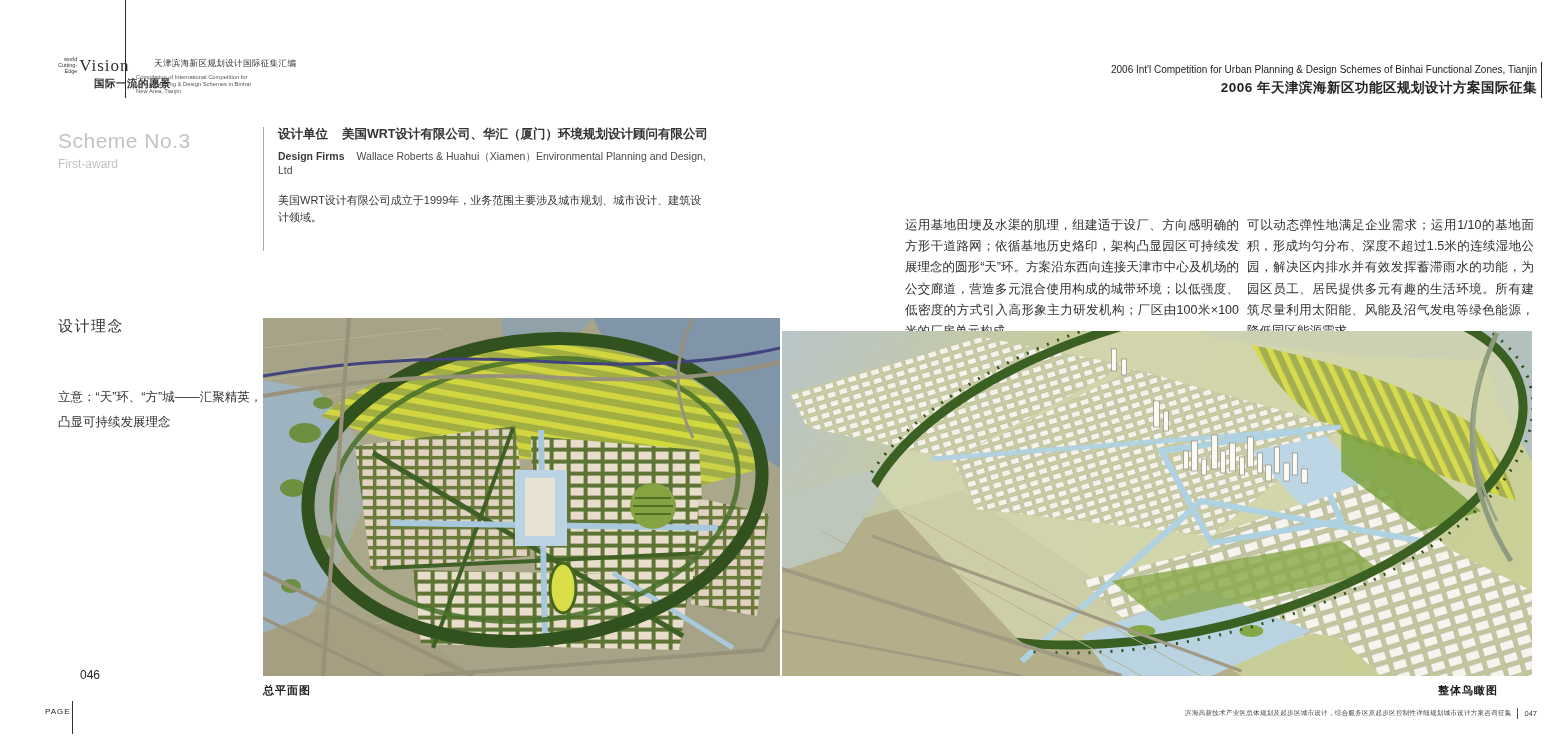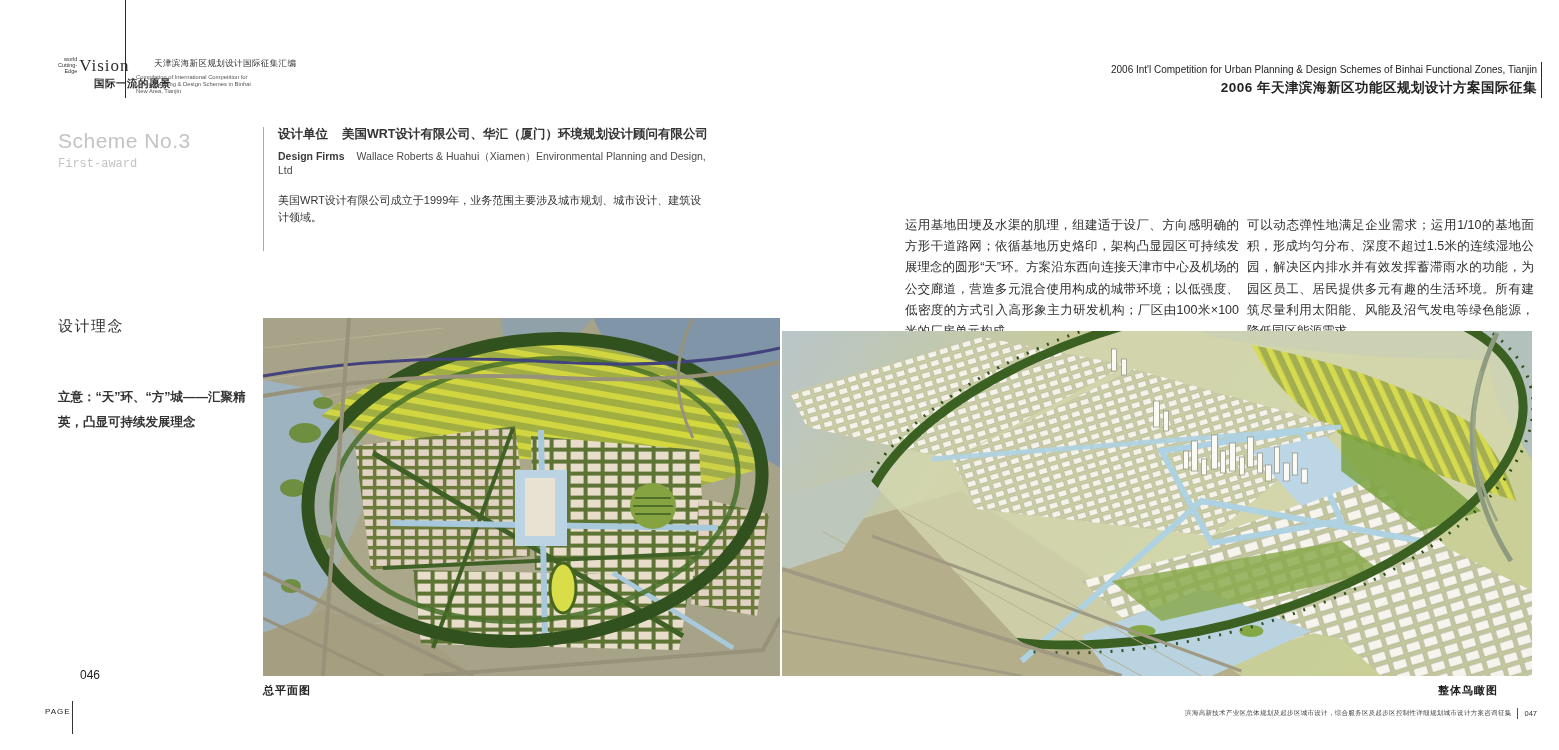--- a/index.html
+++ b/index.html
@@ -19,40 +19,40 @@
   .series-en { font-size:5.8px; line-height:7px; color:#555; margin-top:4px; }
   .comp { position:absolute; right:22px; top:64px; width:540px; text-align:right; }
   .comp-en { font-size:10px; color:#222; }
   .comp-cn { font-size:13.5px; font-weight:700; color:#222; margin-top:4px; letter-spacing:0.5px; }
   .rule-comp { position:absolute; left:1541px; top:62px; width:1px; height:36px; background:#2b2b2b; }
 
   
   .scheme { position:absolute; left:58px; top:124px; }
   .scheme-cn { font-size:21px; color:#3d3d3d; letter-spacing:2px; }
   .scheme-en { font-size:21px; color:#c3c3c3; margin-top:5px; letter-spacing:0.5px; }
-  .scheme-award { font-size:12px; color:#c3c3c3; margin-top:4px;font-family:Liberation Mono, monospace; }
+  .scheme-award { font-size:12px; color:#c3c3c3; margin-top:4px; }
 
   
   .rule-firm { position:absolute; left:263px; top:127px; width:1px; height:124px; background:#a9a9a9; }
   .firms { position:absolute; left:278px; top:126px; width:434px; color:#333; }
   .firm-row1 { font-size:12.5px; font-weight:600; }
   .firm-row1 .lbl { margin-right:14px; }
   .firm-row2 { font-size:10.5px; color:#4a4a4a; margin-top:7px; }
   .firm-row2 .lbl { font-weight:700; margin-right:12px; color:#3a3a3a; }
   .firm-p1 { font-size:11px; line-height:17px; margin-top:16px; }
   .firm-p2 { font-size:11px; line-height:17px; margin-top:12px; text-align:justify; }
 
   
   .desc-col { position:absolute; top:215px; font-size:12.5px; line-height:21.2px; text-align:justify; color:#2d2d2d; }
   .desc-col1 { left:905px; width:334px; }
   .desc-col2 { left:1247px; width:287px; }
 
   
   .concept-h { position:absolute; left:58px; top:317px; font-size:15px; letter-spacing:1.5px; color:#333; }
-  .concept-s { position:absolute; left:58px; top:385px; width:212px; font-size:12.5px; line-height:25px; color:#333;font-weight:bold; }
+  .concept-s { position:absolute; left:58px; top:385px; width:212px; font-size:12.5px; line-height:25px; color:#333; }
 
   
   .fig { position:absolute; overflow:hidden; }
   .fig-plan { left:263px; top:318px; width:517px; height:358px; }
   .fig-aerial { left:782px; top:331px; width:750px; height:345px; }
   .fig svg { display:block; width:100%; height:100%; }
   .cap { position:absolute; top:683px; font-size:11px; font-weight:700; color:#222; letter-spacing:1px; }
   .cap-plan { left:263px; }
   .cap-aerial { left:1438px; }
 

